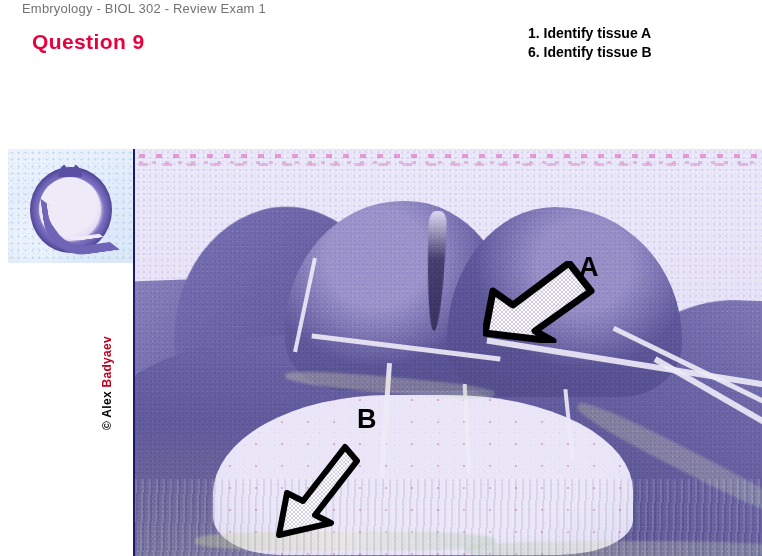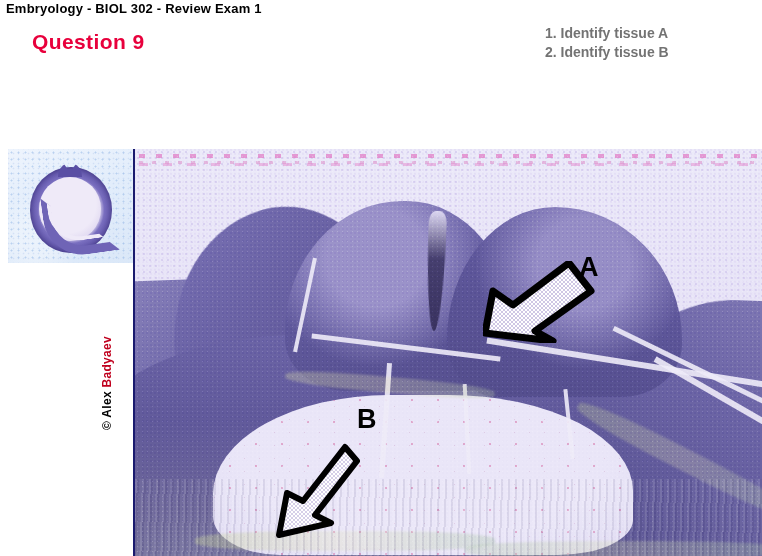--- a/index.html
+++ b/index.html
@@ -13,48 +13,47 @@
     height: 556px;
     position: relative;
     overflow: hidden;
     font-family: "Liberation Sans", sans-serif;
     background: #ffffff;
   }
 
   
   #course-title {
     position: absolute;
-    left: 6px;
+    left: 22px;
     top: 1px;
     font-size: 13px;
-    font-weight: bold;
-    color: #000000;
+    font-weight: normal;
+    color: #737373;
     letter-spacing: 0.2px;
     white-space: nowrap;
   }
   #question-heading {
     position: absolute;
     left: 32px;
     top: 30px;
     font-size: 21px;
     font-weight: bold;
     color: #e8003c;
     letter-spacing: 0.4px;
     white-space: nowrap;
   }
   #prompt-list {
     position: absolute;
     left: 528px;
     top: 24px;
     font-size: 14px;
     font-weight: bold;
-    color: #737373;
+    color: #000000;
     line-height: 19px;
     white-space: nowrap;
-    margin-left: 17px;
   }
   #prompt-list div { white-space: nowrap; }
 
   
   #figure-stage {
     position: absolute;
     left: 0;
     top: 149px;
     width: 762px;
     height: 407px;
@@ -409,21 +408,21 @@
 </style>
 </head>
 <body>
 
 <div id="course-title">Embryology - BIOL 302 - Review Exam 1</div>
 
 <div id="question-heading">Question 9</div>
 
 <div id="prompt-list">
   <div>1. Identify tissue A</div>
-  <div>2. Identify tissue B</div>
+  <div>6. Identify tissue B</div>
 </div>
 
 <div id="figure-stage">
 
   <div id="thumb-column">
 
     <div id="overview-thumbnail">
       <div class="thumb-embryo-ring"></div>
       <div class="thumb-embryo-inner"></div>
       <div class="thumb-embryo-notch"></div>

